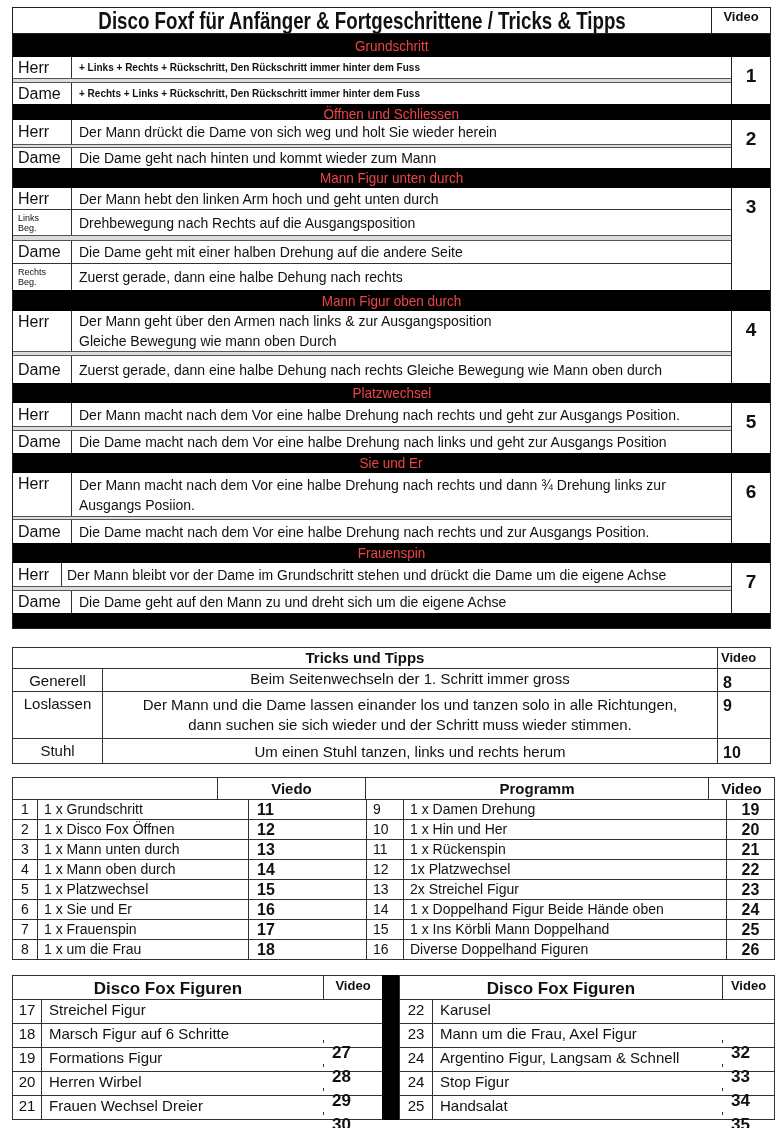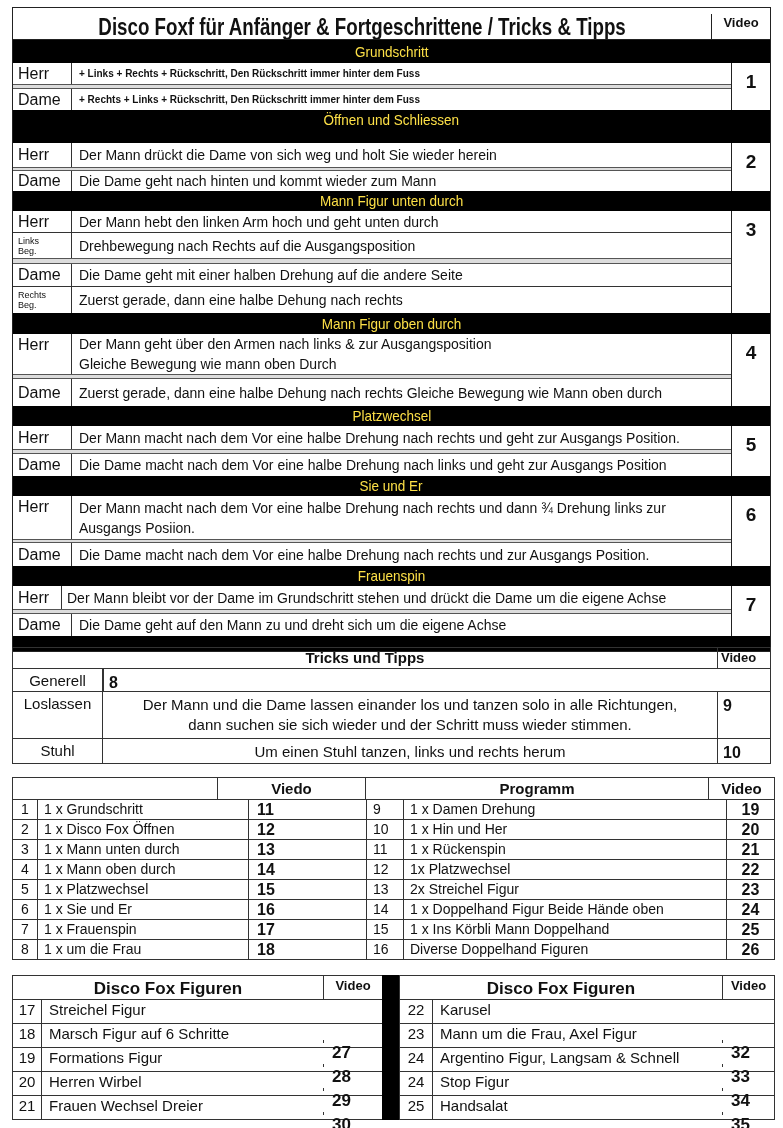--- a/index.html
+++ b/index.html
@@ -1,25 +1,25 @@
 <!DOCTYPE html>
 <html><head>
 <meta charset="utf-8">
 <style>
   * { box-sizing: border-box; margin: 0; padding: 0; }
   html, body { width: 783px; height: 1128px; background: #ffffff; overflow: hidden; }
   body { position: relative; color: #111; font-family: "Liberation Sans", sans-serif; }
 
   
   .main { position: absolute; left: 12px; top: 7px; width: 759px; border: 1px solid #222; background: #fff; }
-  .title-row { display: flex; height: 26px; border-bottom: 1px solid #222; margin-top: 6px; }
+  .title-row { display: flex; height: 26px; border-bottom: 1px solid #222; }
   .title { flex: 1; text-align: center; overflow: hidden; white-space: nowrap; }
   .title span { display: inline-block; font-weight: bold; font-size: 24px; line-height: 26px; transform: scaleX(0.78); transform-origin: center; }
   .title-video { width: 59px; border-left: 1px solid #222; text-align: center; font-weight: bold; font-size: 13px; line-height: 18px; }
-  .bar { background: #000; color: #fde047; text-align: center; font-size: 15px; white-space: nowrap; overflow: hidden; }
+  .bar { background: #000; color: #ef4444; text-align: center; font-size: 15px; white-space: nowrap; overflow: hidden; }
   .bar span { display: inline-block; transform: scaleX(0.9); }
   .sec-body { display: flex; }
   .rows { flex: 1; }
   .vid { width: 39px; border-left: 1px solid #222; text-align: center; font-weight: bold; font-size: 19px; padding-top: 8px; }
   .row { display: flex; align-items: stretch; }
   .row.bt { border-top: 1px solid #333; }
   .lbl { width: 59px; border-right: 1px solid #333; font-size: 16px; padding-left: 5px; display: flex; align-items: center; }
   .lbl.narrow { width: 49px; }
   .lbl.small { font-size: 9px; line-height: 10px; padding-left: 5px; width: 59px; }
   .lbl.small span { display: block; width: 34px; }
@@ -84,21 +84,21 @@
         <div class="row" style="height:21px">
           <div class="lbl">Dame</div>
           <div class="txt bold">+ Rechts + Links + Rückschritt, Den Rückschritt immer hinter dem Fuss</div>
         </div>
       </div>
       <div class="vid">1</div>
     </div>
   </div>
 
   <div>
-    <div class="bar" style="height:33px;line-height:19px"><span>Öffnen und Schliessen</span></div>
+    <div class="bar" style="height:16px;line-height:19px"><span>Öffnen und Schliessen</span></div>
     <div class="sec-body">
       <div class="rows">
         <div class="row" style="height:24px">
           <div class="lbl">Herr</div>
           <div class="txt">Der Mann drückt die Dame von sich weg und holt Sie wieder herein</div>
         </div>
         <div class="sep" style="height:4px"></div>
         <div class="row" style="height:20px">
           <div class="lbl">Dame</div>
           <div class="txt">Die Dame geht nach hinten und kommt wieder zum Mann</div>
@@ -215,20 +215,21 @@
   <div class="endbar"></div>
 </div>
 
 <div class="tricks">
   <div class="t-row head">
     <div class="t-head-title">Tricks und Tipps</div>
     <div class="t-head-video">Video</div>
   </div>
   <div class="t-row" style="height:23px">
     <div class="t-lbl">Generell</div>
+    <div class="t-txt" style="padding-top:0">Beim Seitenwechseln der 1. Schritt immer gross</div>
     <div class="t-vid">8</div>
   </div>
   <div class="t-row" style="height:47px">
     <div class="t-lbl">Loslassen</div>
     <div class="t-txt">Der Mann und die Dame lassen einander los und tanzen solo in alle Richtungen,
 dann suchen sie sich wieder und der Schritt muss wieder stimmen.</div>
     <div class="t-vid">9</div>
   </div>
   <div class="t-row" style="height:25px">
     <div class="t-lbl">Stuhl</div>

